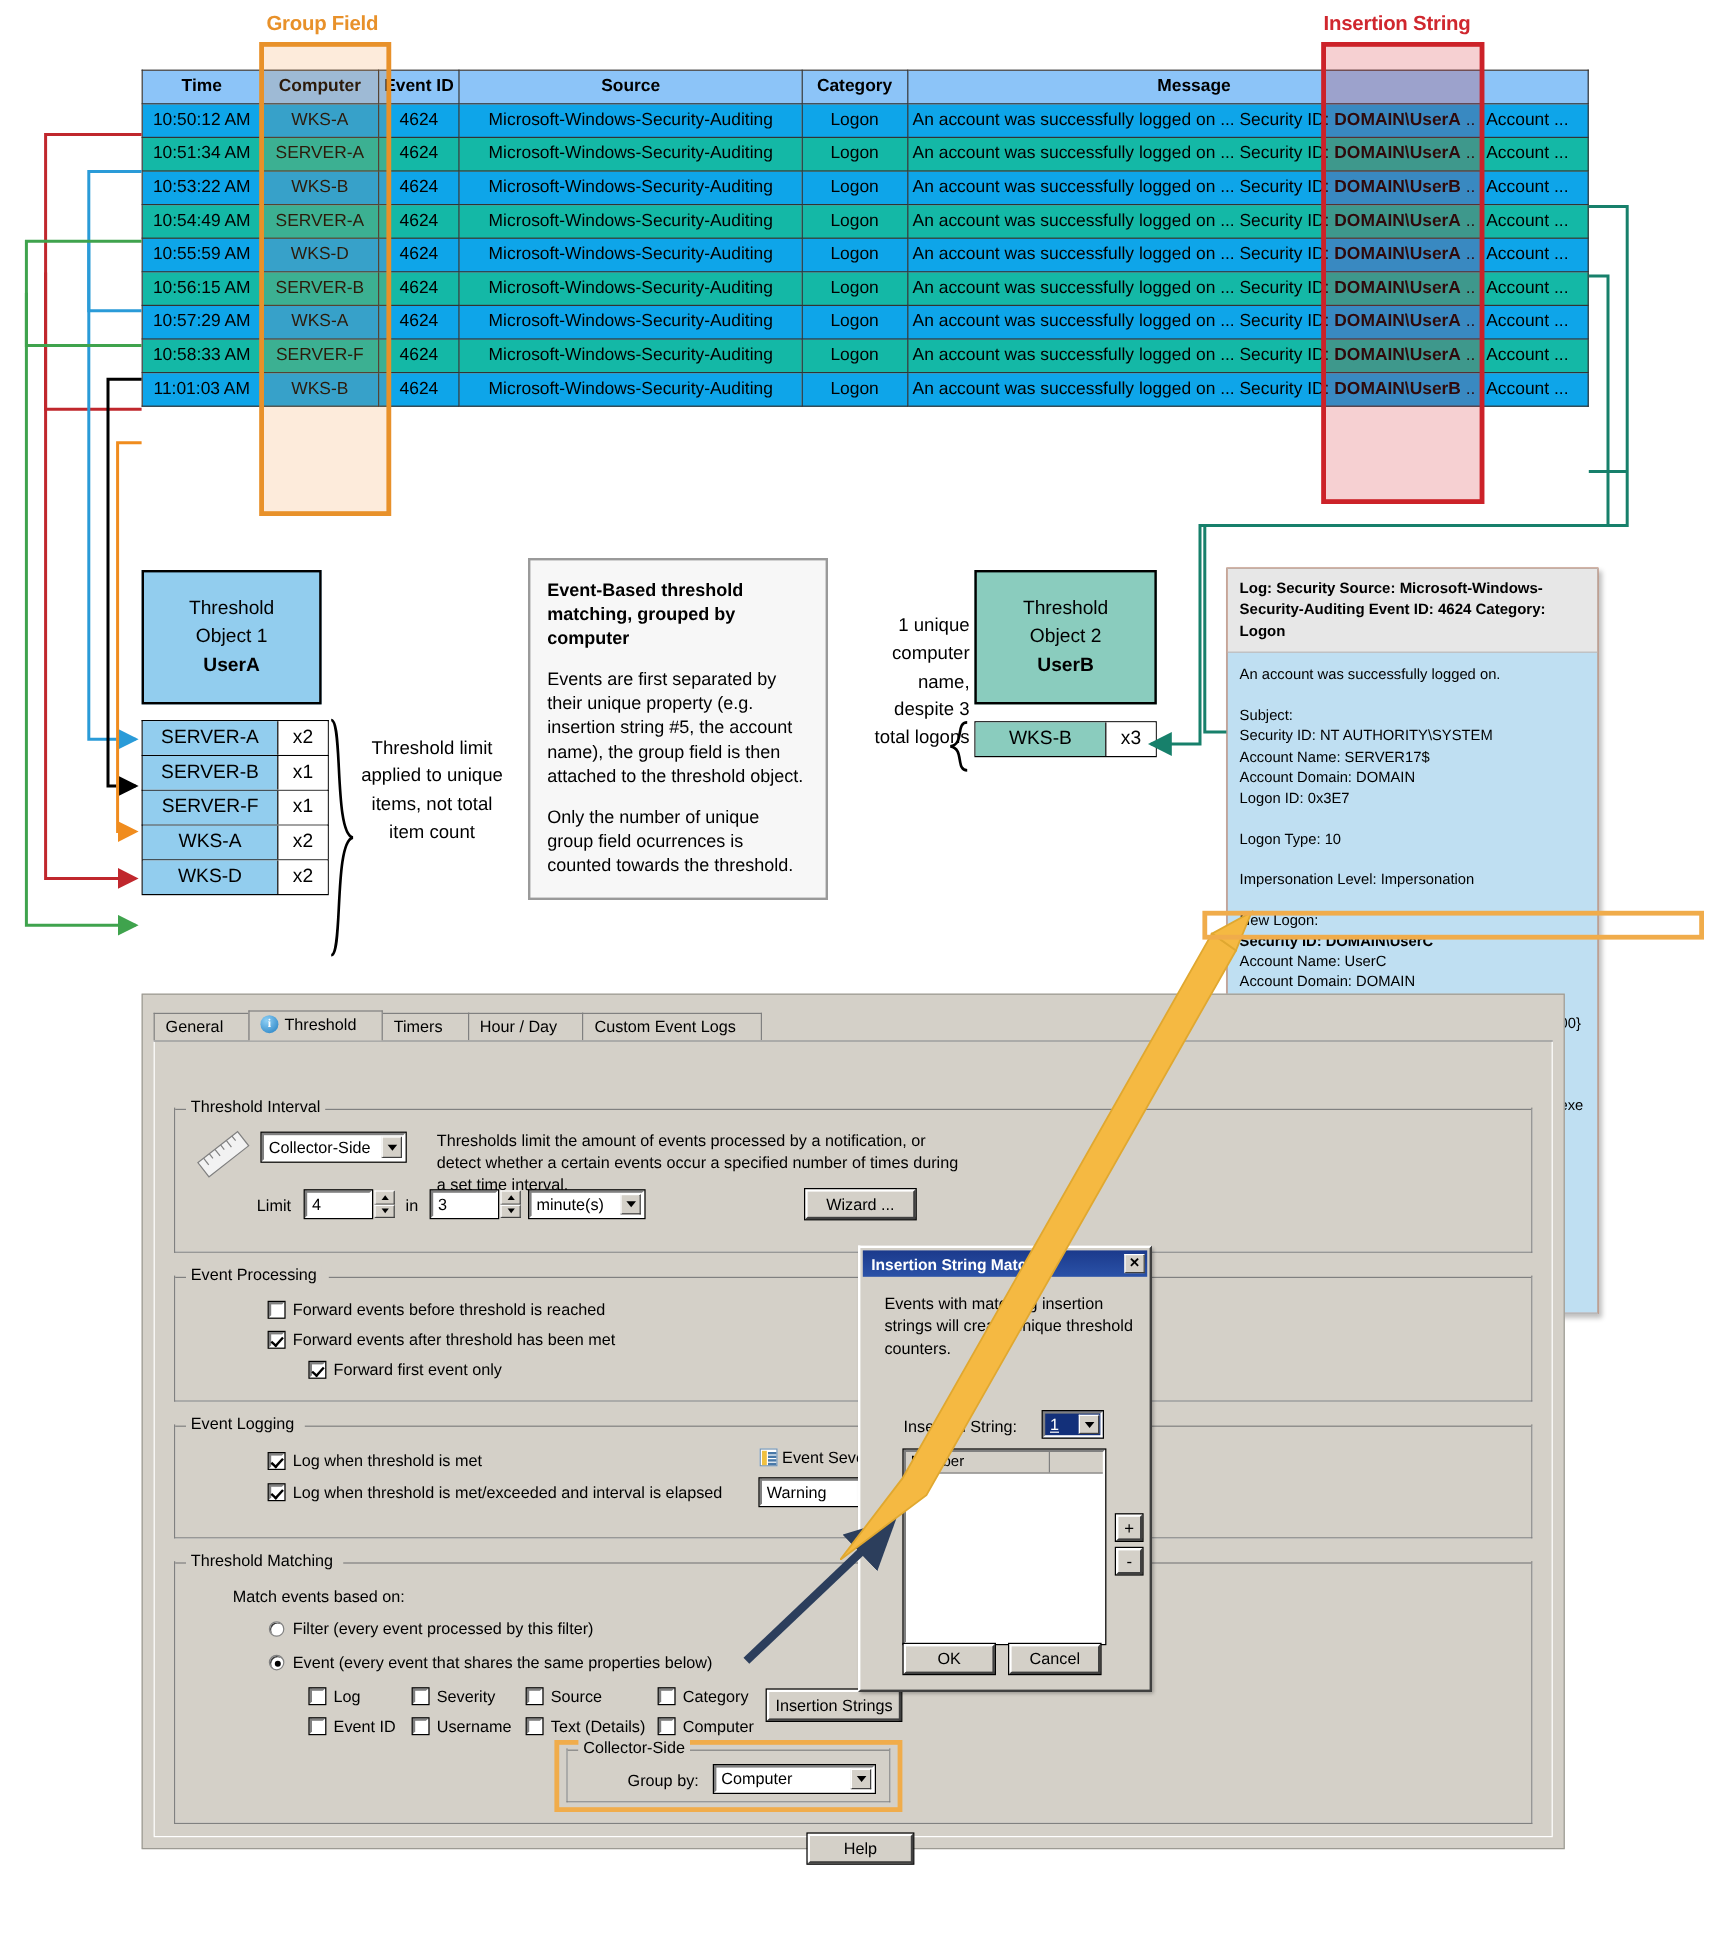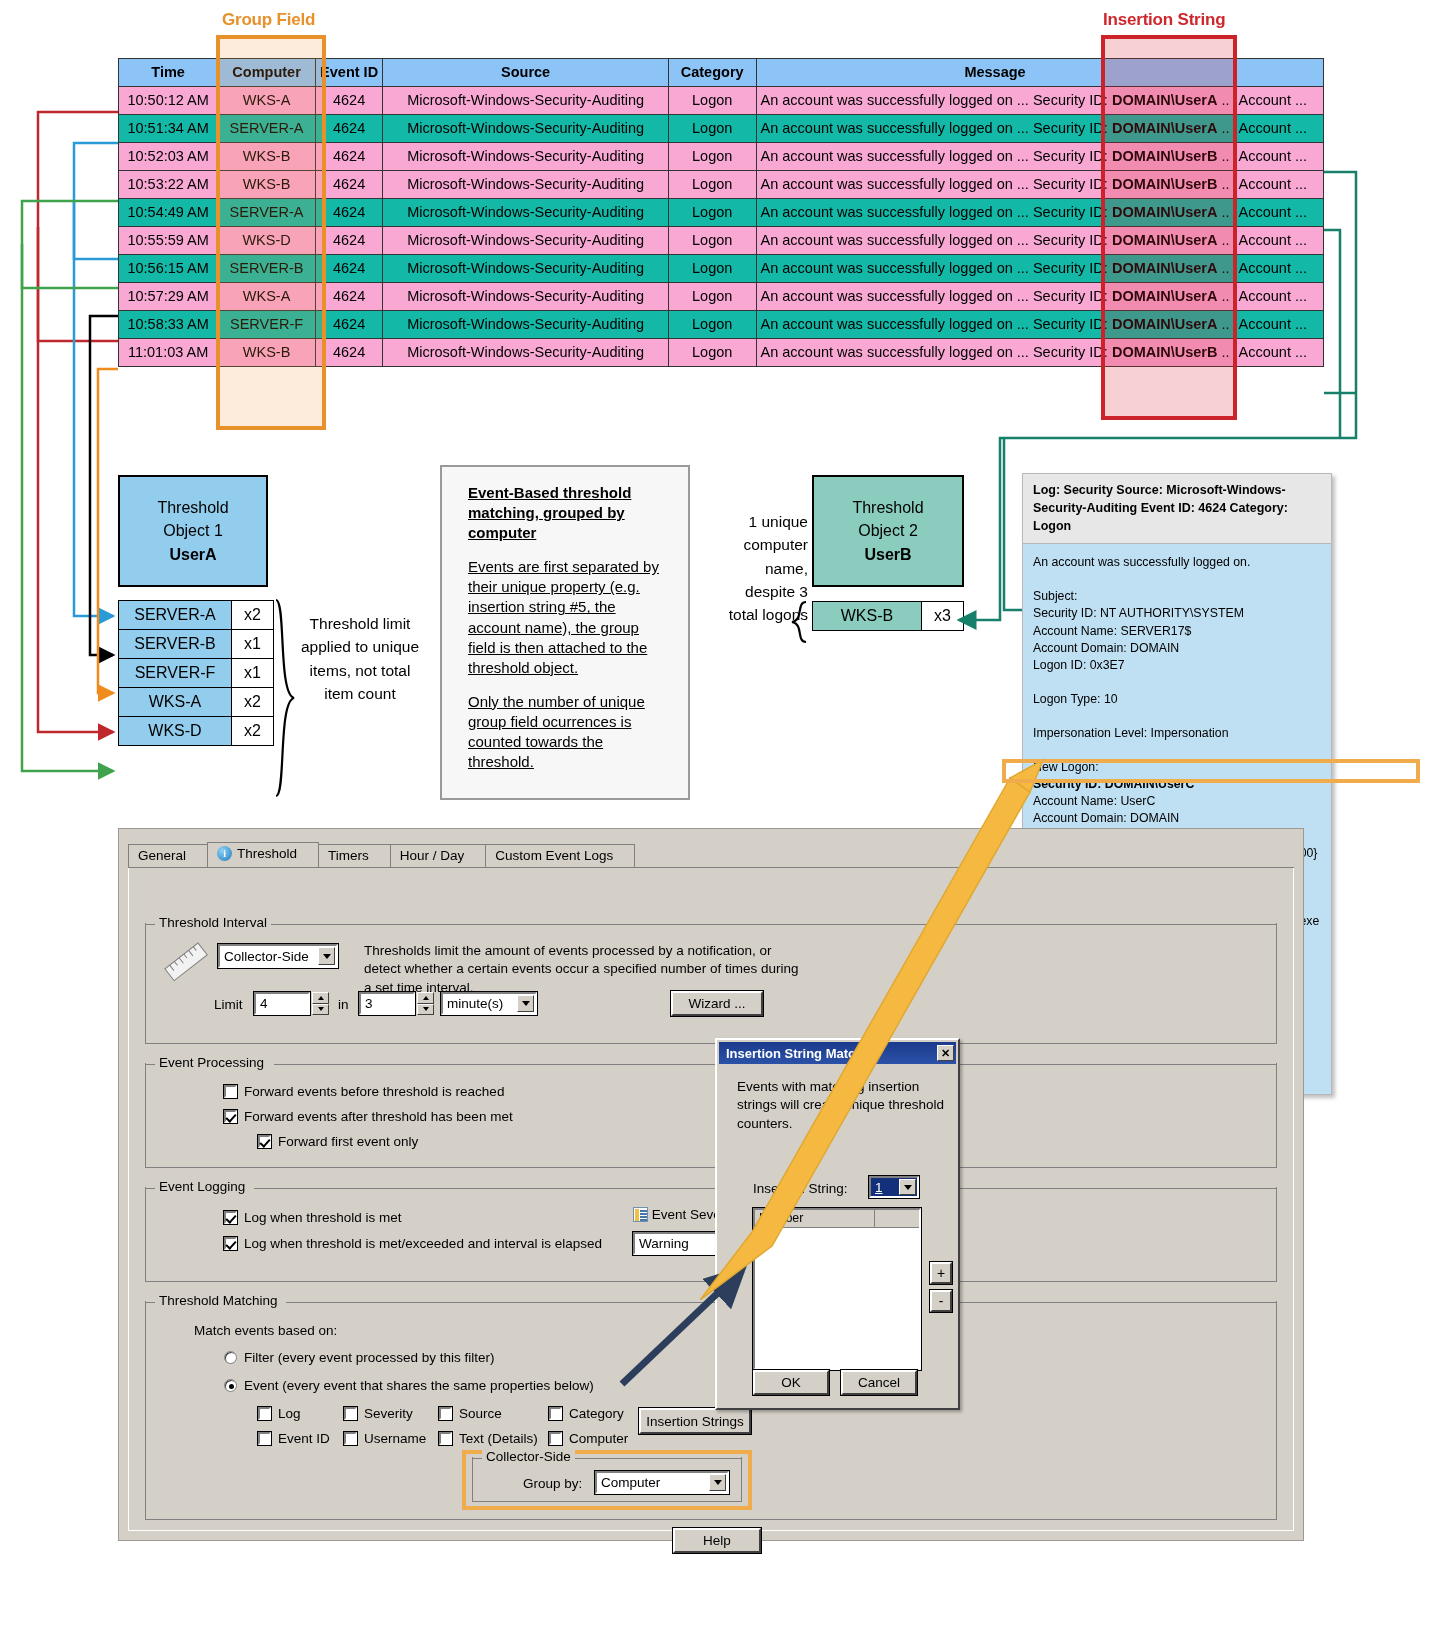--- a/index.html
+++ b/index.html
@@ -18,21 +18,21 @@
   #insertion-string-label { left:1103px; top:10px; color:#D0272E; }
 
   
   #event-table { left:118px; top:58px; width:1206px; border-collapse:collapse; }
   #event-table th, #event-table td {
     border:1px solid #333; font-size:14.5px; color:#000;
     padding:3px 4px; height:28px; line-height:1.1;
   }
   #event-table th { background:#8CC4F8; font-weight:bold; text-align:center; }
   #event-table tr.even td { background:#14b8a6; }
-  #event-table tr.odd td { background:#f9a8d4;margin-top:14px; }
+  #event-table tr.odd td { background:#0ea5e9;margin-top:14px; }
   .c-time  { width:100px; text-align:center; }
   .c-comp  { width:98px;  text-align:center; }
   .c-eid   { width:68px;  text-align:center; }
   .c-src   { width:290px; text-align:center; }
   .c-cat   { width:88px;  text-align:center; }
   .c-msg   { text-align:left; padding-left:10px; white-space:nowrap; }
   .c-acct  { width:90px;  text-align:left; padding-left:6px; }
   .msg-user { font-weight:bold; }
 
   
@@ -76,23 +76,23 @@
     left:300px; top:612px; width:120px; text-align:center; font-size:15.5px;
     line-height:1.5; color:#000;
   }
   #unique-note {
     left:712px; top:510px; width:96px; text-align:right; font-size:15.5px;
     line-height:1.5; color:#000;
   }
 
   
   #explanation-box {
-    left:440px; top:465px; width:250px; height:335px;
-    background:#F7F7F7; border:2px solid #9A9A9A; padding:16px 26px;
-    font-size:15px; line-height:1.34; color:#000;text-decoration:underline;
+    left:440px; top:465px; width:250px; height:285px;
+    background:#F7F7F7; border:2px solid #9A9A9A; padding:16px 14px;
+    font-size:15px; line-height:1.34; color:#000;
   }
   #explanation-box .hd { font-weight:bold; margin-bottom:14px; }
   #explanation-box p { margin:0 0 14px 0; }
 
   
   #event-detail-panel {
     left:1022px; top:473px; width:310px;
     border:1px solid #B8B8B8; background:#c2410c;
     box-shadow:3px 3px 4px rgba(0,0,0,0.25);
   }
@@ -339,29 +339,20 @@
         <td class="c-msg"><span>An account was successfully logged on ... Security ID: </span><span class="msg-user">DOMAIN\UserA</span><span> ..</span></td>
         <td class="c-acct">Account ...</td>
       </tr>
       <tr class="even">
         <td class="c-time">10:51:34 AM</td>
         <td class="c-comp">SERVER-A</td>
         <td class="c-eid">4624</td>
         <td class="c-src">Microsoft-Windows-Security-Auditing</td>
         <td class="c-cat">Logon</td>
         <td class="c-msg"><span>An account was successfully logged on ... Security ID: </span><span class="msg-user">DOMAIN\UserA</span><span> ..</span></td>
-        <td class="c-acct">Account ...</td>
-      </tr>
-      <tr class="odd">
-        <td class="c-time">10:52:03 AM</td>
-        <td class="c-comp">WKS-B</td>
-        <td class="c-eid">4624</td>
-        <td class="c-src">Microsoft-Windows-Security-Auditing</td>
-        <td class="c-cat">Logon</td>
-        <td class="c-msg"><span>An account was successfully logged on ... Security ID: </span><span class="msg-user">DOMAIN\UserB</span><span> ..</span></td>
         <td class="c-acct">Account ...</td>
       </tr>
       <tr class="odd">
         <td class="c-time">10:53:22 AM</td>
         <td class="c-comp">WKS-B</td>
         <td class="c-eid">4624</td>
         <td class="c-src">Microsoft-Windows-Security-Auditing</td>
         <td class="c-cat">Logon</td>
         <td class="c-msg"><span>An account was successfully logged on ... Security ID: </span><span class="msg-user">DOMAIN\UserB</span><span> ..</span></td>
         <td class="c-acct">Account ...</td>

